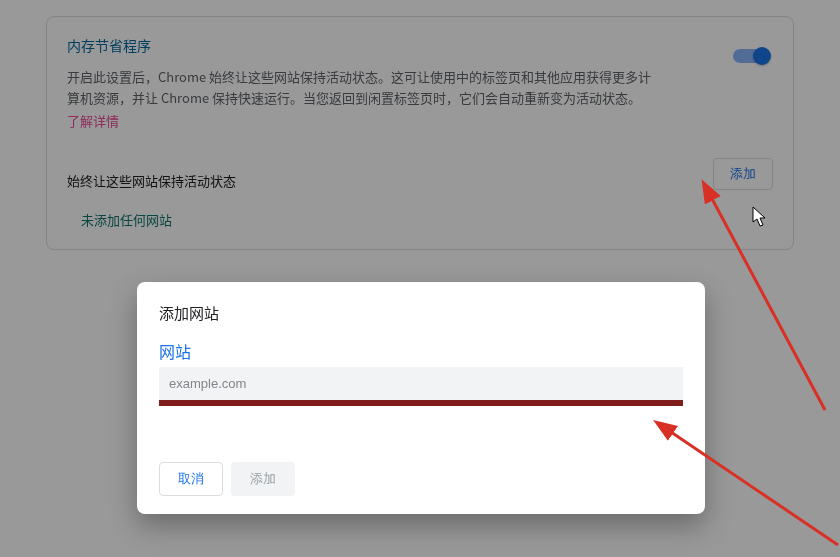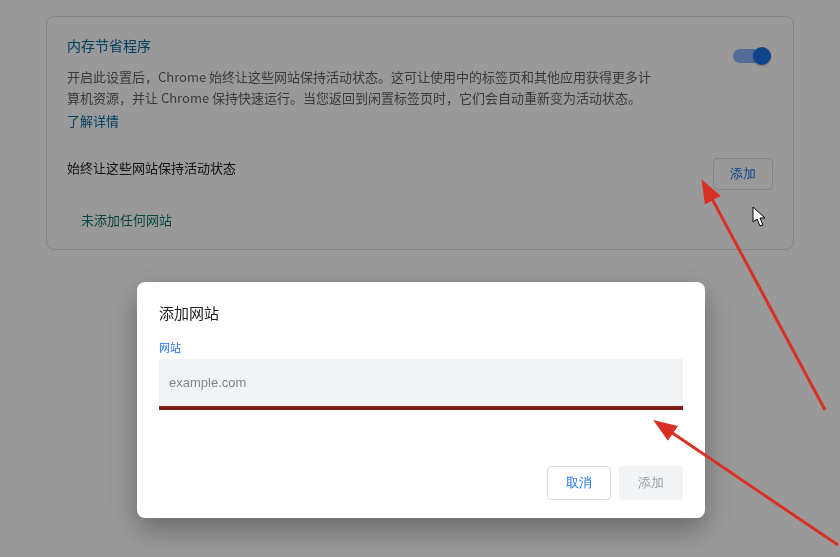--- a/index.html
+++ b/index.html
@@ -11,42 +11,42 @@
 .page-header{display:flex;align-items:center;justify-content:space-between;height:40px}
 .page-title{font-size:15px;color:#202124}
 .feedback-icon{width:20px;height:20px;opacity:.65}
 
 .card{border:1px solid #dadce0;border-radius:8px;padding:18px 20px 18px 20px;margin-top:6px}
 
 .mem-row{display:flex;justify-content:space-between;align-items:flex-start}
 .mem-txt{flex:1;padding-right:80px}
 .mem-title{font-size:14px;color:#0369a1;margin-bottom:12px}
 .mem-desc{font-size:13px;color:#5f6368;line-height:1.6}
-.link{color:#0369a1;text-decoration:none;display:inline-block;margin-top:2px}
+.link{color:#ec4899;text-decoration:none;display:inline-block;margin-top:2px}
 
 
 .sw{position:relative;width:36px;height:14px;background:#8ab4f8;border-radius:10px;margin-top:14px;margin-right:4px;flex-shrink:0}
 .sw .knob{position:absolute;width:18px;height:18px;border-radius:50%;background:#1a73e8;right:-2px;top:-2px;box-shadow:0 1px 2px rgba(0,0,0,.25)}
 
-.always-row{display:flex;align-items:flex-start;justify-content:space-between;margin-top:26px;padding-top:2px}
+.always-row{display:flex;align-items:flex-end;justify-content:space-between;margin-top:26px;padding-top:2px}
 .always-label{font-size:13px;color:#202124}
 .add-btn-outline{border:1px solid #dadce0;border-radius:4px;background:#fff;color:#1a73e8;font-size:13px;padding:6px 16px;cursor:pointer}
 
 .none-txt{color:#0f766e;font-size:13px;padding:20px 0 2px 14px}
 
 
 .scrim{position:absolute;inset:0;background:rgba(0,0,0,.40)}
 
 
 .dialog{position:absolute;left:137px;top:282px;width:568px;background:#fff;border-radius:8px;box-shadow:0 12px 28px rgba(0,0,0,.30);padding:20px 22px 0 22px}
 .dlg-title{font-size:15px;color:#202124;margin-bottom:16px}
-.dlg-label{font-size:11px;color:#1a73e8;margin-bottom:4px}
-.dlg-input{width:100%;border:none;border-bottom:4px solid #7f1d1d;background:#f1f3f4;padding:16px 10px;font-size:13px;color:#6d28d9;outline:none}
+.dlg-label{font-size:16px;color:#1a73e8;margin-bottom:4px}
+.dlg-input{width:100%;border:none;border-bottom:6px solid #7f1d1d;background:#f1f3f4;padding:9px 10px;font-size:13px;color:#6d28d9;outline:none}
 .dlg-input::placeholder{color:#80868b}
-.dlg-actions{display:flex;justify-content:flex-end;gap:8px;padding:56px 0 18px 0}
+.dlg-actions{display:flex;gap:8px;padding:56px 0 18px 0}
 .btn{border-radius:4px;padding:7px 18px;font-size:13px;cursor:pointer;border:1px solid transparent}
 .btn-cancel{background:#fff;border-color:#dadce0;color:#1a73e8}
 .btn-add{background:#f1f3f4;color:#9aa0a6}
 
 
 .svg-layer{position:absolute;inset:0;pointer-events:none}
 
 
 .cursor{position:absolute;left:752px;top:206px;width:16px;height:22px;pointer-events:none}
 </style>

